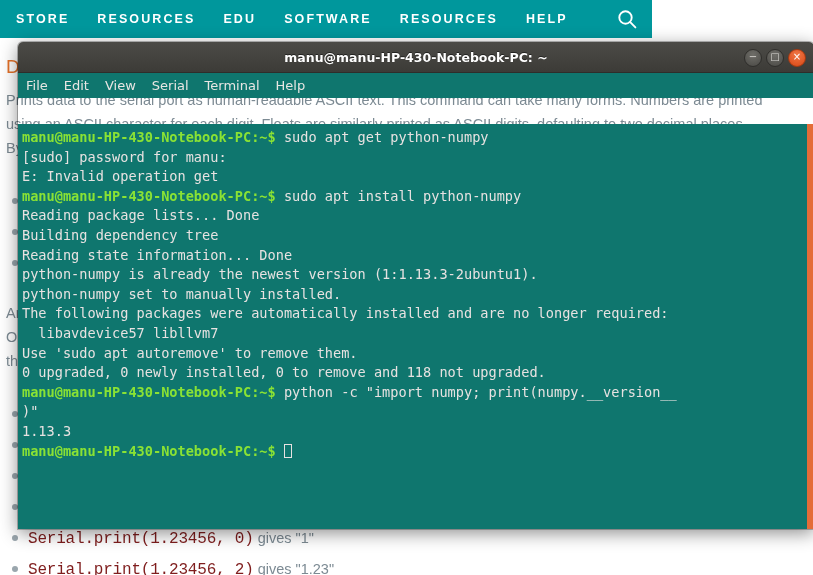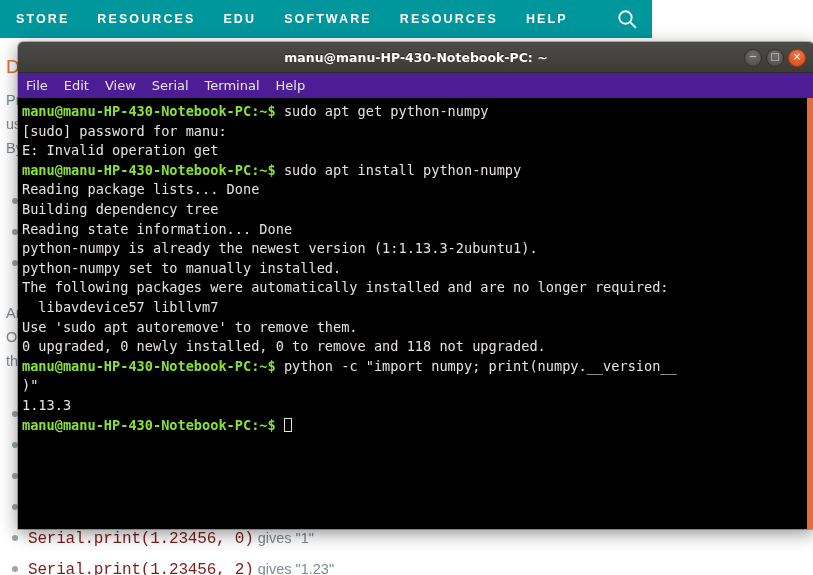--- a/index.html
+++ b/index.html
@@ -164,40 +164,41 @@
     color: #d9d7d2;
     font-size: 10px;
     line-height: 14px;
     text-align: center;
     font-family: "DejaVu Sans", sans-serif;
   }
   .wbtn.close .gl { color: #ffffff; }
 
   #menubar {
     height: 25px;
-    background: #4c1d95;
+    background: #0f766e;
     display: flex;
     align-items: center;
     padding-left: 8px;
     box-sizing: border-box;
   }
   #menubar .menuitem {
     color: #e8e6e3;
     font-size: 13px;
     font-family: "DejaVu Sans", sans-serif;
     margin-right: 16px;
     cursor: pointer;
     white-space: nowrap;
   }
 
   #term-body {
     position: relative;
     height: 432px;
-    background: #000000;
+    background: #0f766e;
     overflow: hidden;
+    margin-top: 26px;
   }
   #term-text {
     padding: 4px 0 0 4px;
     font-family: "DejaVu Sans Mono", "Liberation Mono", monospace;
     font-size: 13.6px;
     line-height: 19.6px;
     color: #e7e2e1;
     white-space: pre;
     letter-spacing: 0px;
   }

